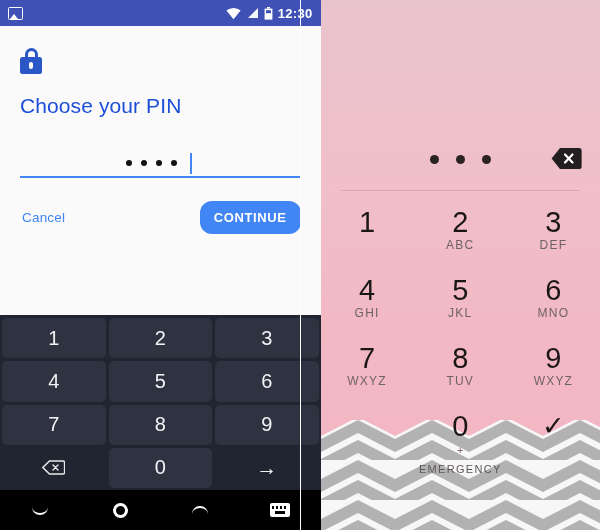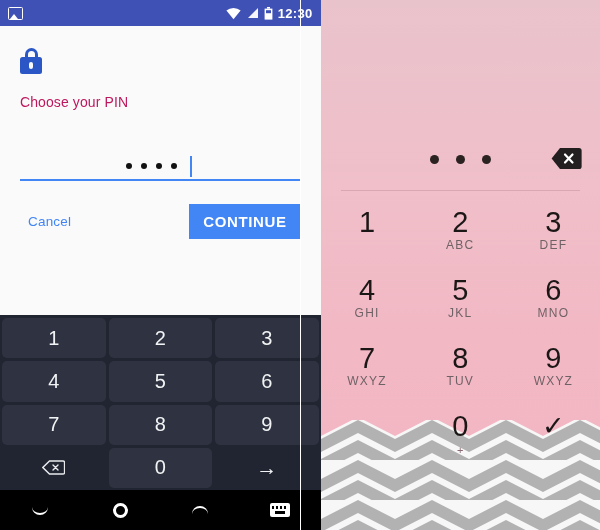--- a/index.html
+++ b/index.html
@@ -67,23 +67,23 @@
     position: absolute; top: 9px; left: 0;
     width: 22px; height: 17px;
     background: #2a56c6; border-radius: 2.5px;
   }
   .lock-keyhole {
     position: absolute; top: 14px; left: 9.2px;
     width: 3.6px; height: 7px;
     background: #fafafa; border-radius: 2px;
   }
   .title {
-    font-size: 14px; color: #be185d;
+    font-size: 21px; color: #1d4ed8;
     font-weight: normal; letter-spacing: 0.1px;
-    margin-bottom: 43px;
+    margin-bottom: 32px;
   }
   .pin-field { position: relative; height: 30px; }
   .pin-dots {
     display: flex; align-items: center; justify-content: center;
     gap: 9px; height: 26px; padding-right: 2px;
   }
   .pin-dot { width: 6px; height: 6px; border-radius: 50%; background: #111; }
   .pin-caret {
     width: 1.6px; height: 21px; background: #4285f4;
     margin-left: 4px; align-self: center;
@@ -91,26 +91,26 @@
   .pin-underline { height: 2px; background: #4285f4; width: 100%; }
   .actions {
     display: flex; align-items: center;
     justify-content: space-between;
     margin-top: 21px;
   }
   .cancel-link {
     color: #4285f4; font-size: 13.5px;
     letter-spacing: 0.2px; background: none;
     border: none; cursor: pointer;
-    font-family: inherit; padding: 4px 2px; margin-left: 6px;
+    font-family: inherit; padding: 4px 2px;
   }
   .continue-btn {
     background: #4285f4; color: #ffffff;
-    border: none; border-radius: 0;
-    font-size: 15px; font-weight: bold;
+    border: none; border-radius: 12px;
+    font-size: 13px; font-weight: bold;
     letter-spacing: 0.6px;
     padding: 9px 14px; cursor: pointer;
     font-family: inherit;
   }
 
   
   .keyboard {
     flex: 0 0 175px;
     background: #212431;
     padding: 3px 2px 2px 2px;
@@ -421,15 +421,16 @@
         <div class="kp-cell"></div>
         <div class="kp-cell">
           <span class="kp-num">0</span>
           <span class="kp-plus">+</span>
         </div>
         <div class="kp-cell">
           <span class="kp-check">✓</span>
         </div>
       </div>
 
+      <div class="emergency">EMERGENCY</div>
     </div>
   </div>
 </div>
 
 </body></html>

